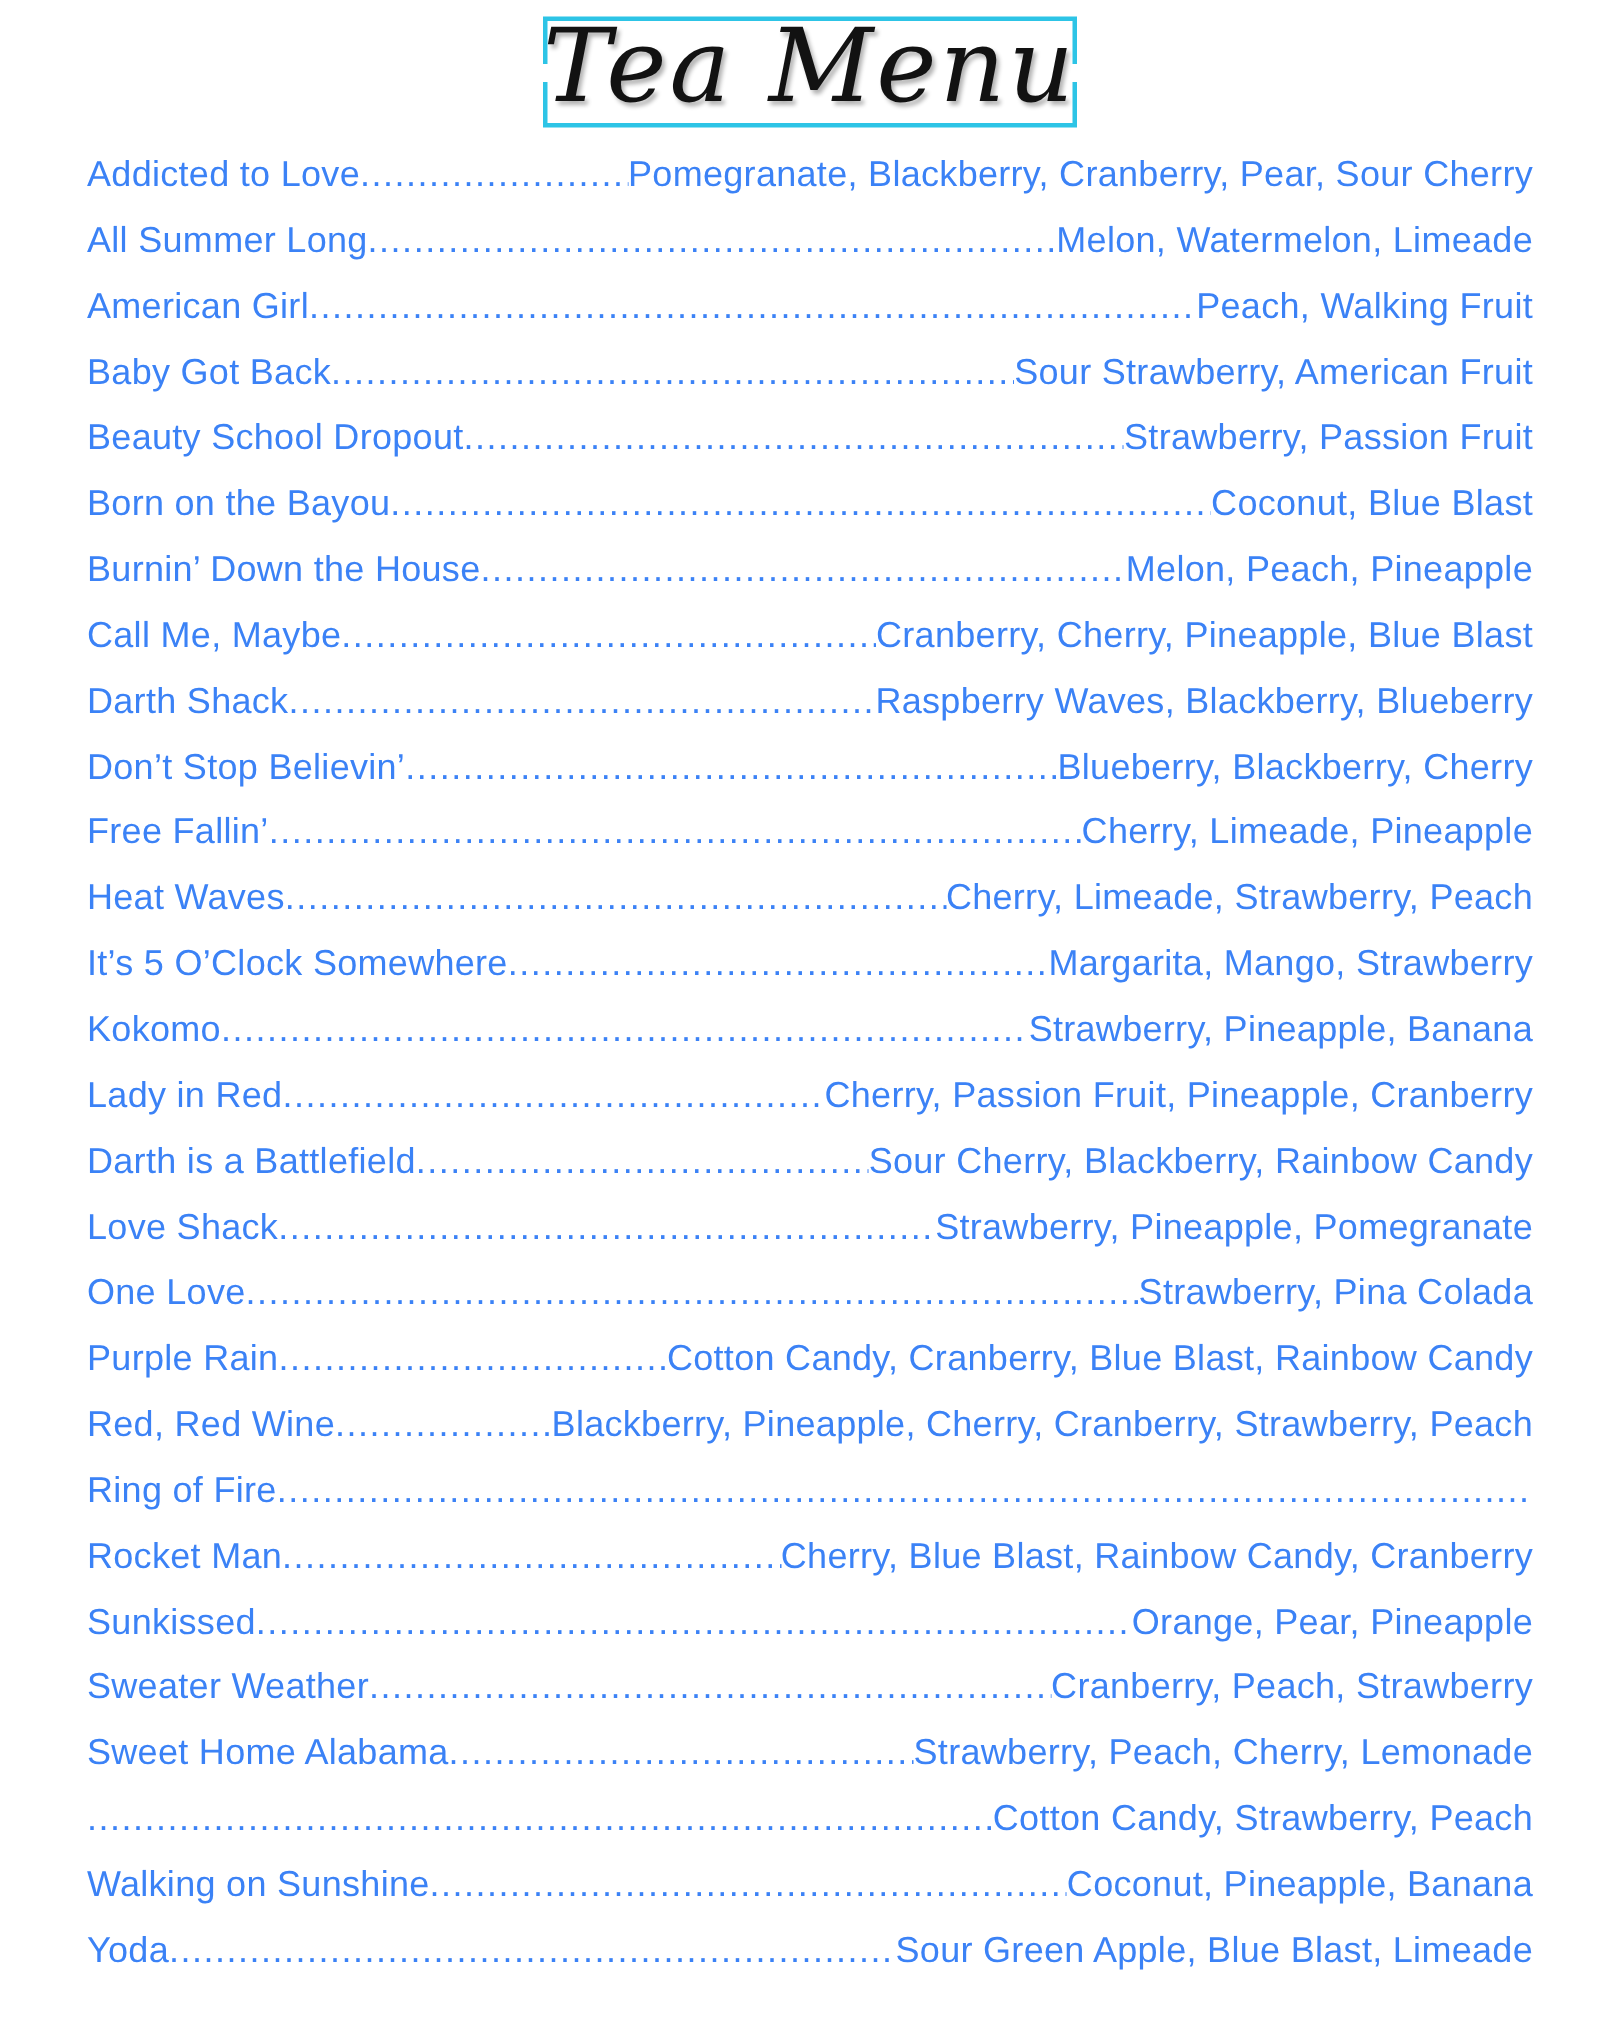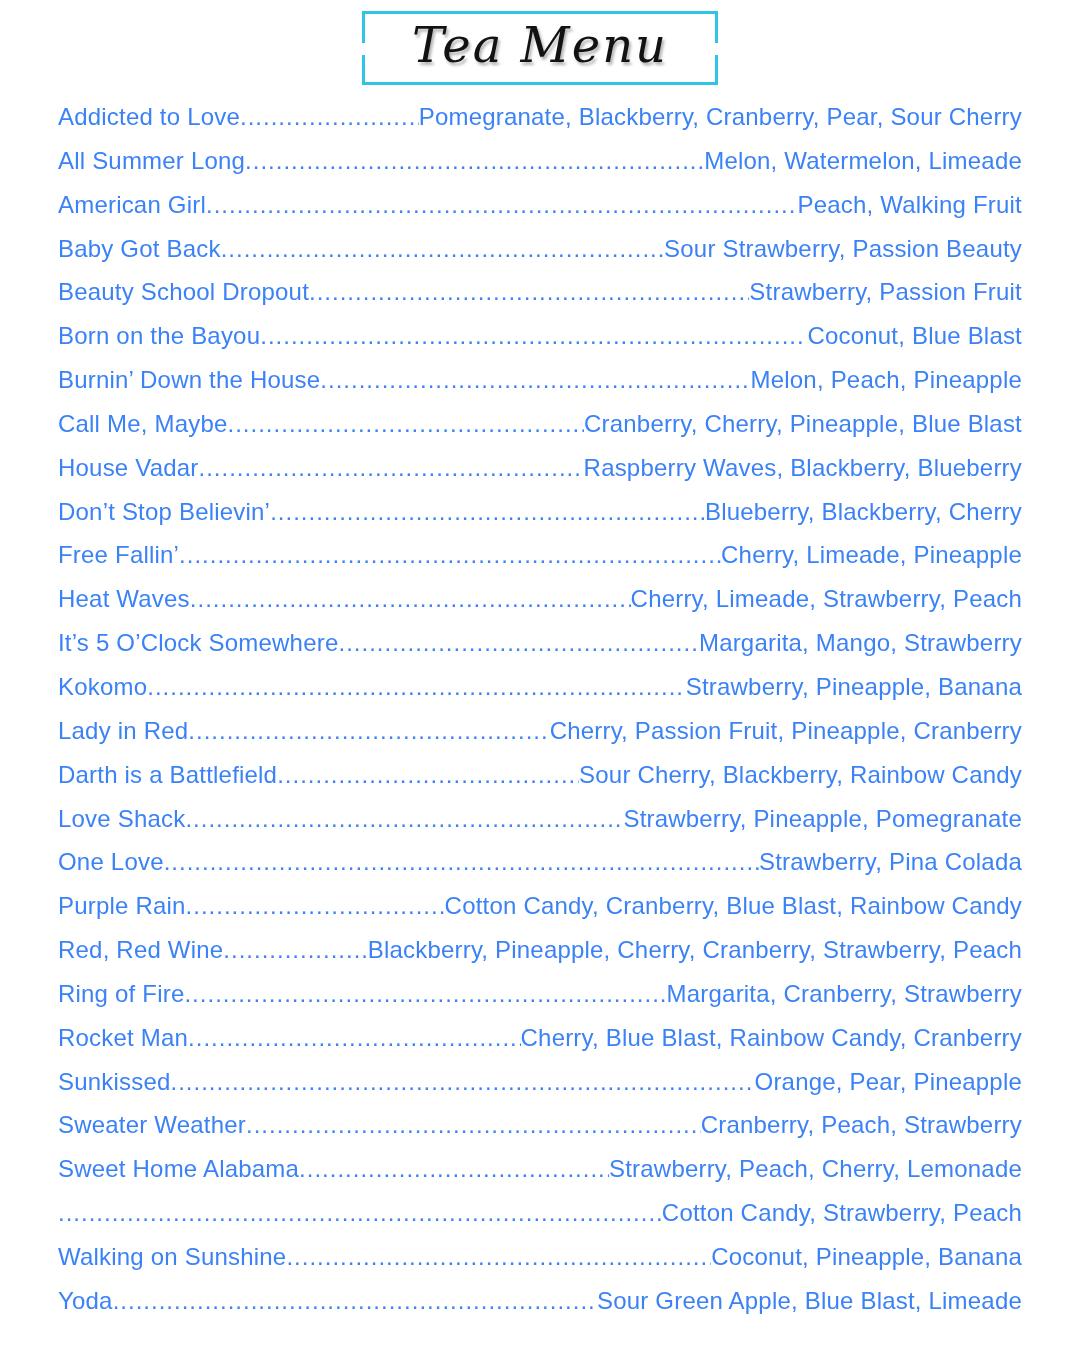--- a/index.html
+++ b/index.html
@@ -31,21 +31,21 @@
     background: linear-gradient(to bottom,
       #2dc4e6 0%, #2dc4e6 42%,
       transparent 42%, transparent 60%,
       #2dc4e6 60%, #2dc4e6 100%);
   }
   .title-box .vseg.left  { left: 0; }
   .title-box .vseg.right { right: 0; }
   .page-title {
     font-family: "DejaVu Serif", serif;
     font-style: italic;
-    font-size: 48px;
+    font-size: 68px;
     line-height: 1;
     color: #121212;
     letter-spacing: 2px;
     text-shadow: 2px 3px 3px rgba(0,0,0,0.30);
     padding-bottom: 6px;
     white-space: nowrap;
     text-align: center;
   }
   .menu-list {
     margin: 10px 58px 0 58px; 
@@ -95,21 +95,21 @@
 
   <div class="menu-row">
     <span class="name">American Girl</span>
     <span class="dots">................................................................................................................................................................................................................................................................................................................................................................................................................</span>
     <span class="ing">Peach, Walking Fruit</span>
   </div>
 
   <div class="menu-row">
     <span class="name">Baby Got Back</span>
     <span class="dots">................................................................................................................................................................................................................................................................................................................................................................................................................</span>
-    <span class="ing">Sour Strawberry, Passion Beauty</span>
+    <span class="ing">Sour Strawberry, American Fruit</span>
   </div>
 
   <div class="menu-row">
     <span class="name">Beauty School Dropout</span>
     <span class="dots">................................................................................................................................................................................................................................................................................................................................................................................................................</span>
     <span class="ing">Strawberry, Passion Fruit</span>
   </div>
 
   <div class="menu-row">
     <span class="name">Born on the Bayou</span>
@@ -123,21 +123,21 @@
     <span class="ing">Melon, Peach, Pineapple</span>
   </div>
 
   <div class="menu-row">
     <span class="name">Call Me, Maybe</span>
     <span class="dots">................................................................................................................................................................................................................................................................................................................................................................................................................</span>
     <span class="ing">Cranberry, Cherry, Pineapple, Blue Blast</span>
   </div>
 
   <div class="menu-row">
-    <span class="name">House Vadar</span>
+    <span class="name">Darth Shack</span>
     <span class="dots">................................................................................................................................................................................................................................................................................................................................................................................................................</span>
     <span class="ing">Raspberry Waves, Blackberry, Blueberry</span>
   </div>
 
   <div class="menu-row">
     <span class="name">Don’t Stop Believin’</span>
     <span class="dots">................................................................................................................................................................................................................................................................................................................................................................................................................</span>
     <span class="ing">Blueberry, Blackberry, Cherry</span>
   </div>
 
@@ -197,21 +197,20 @@
 
   <div class="menu-row">
     <span class="name">Red, Red Wine</span>
     <span class="dots">................................................................................................................................................................................................................................................................................................................................................................................................................</span>
     <span class="ing">Blackberry, Pineapple, Cherry, Cranberry, Strawberry, Peach</span>
   </div>
 
   <div class="menu-row">
     <span class="name">Ring of Fire</span>
     <span class="dots">................................................................................................................................................................................................................................................................................................................................................................................................................</span>
-    <span class="ing">Margarita, Cranberry, Strawberry</span>
   </div>
 
   <div class="menu-row">
     <span class="name">Rocket Man</span>
     <span class="dots">................................................................................................................................................................................................................................................................................................................................................................................................................</span>
     <span class="ing">Cherry, Blue Blast, Rainbow Candy, Cranberry</span>
   </div>
 
   <div class="menu-row">
     <span class="name">Sunkissed</span>

